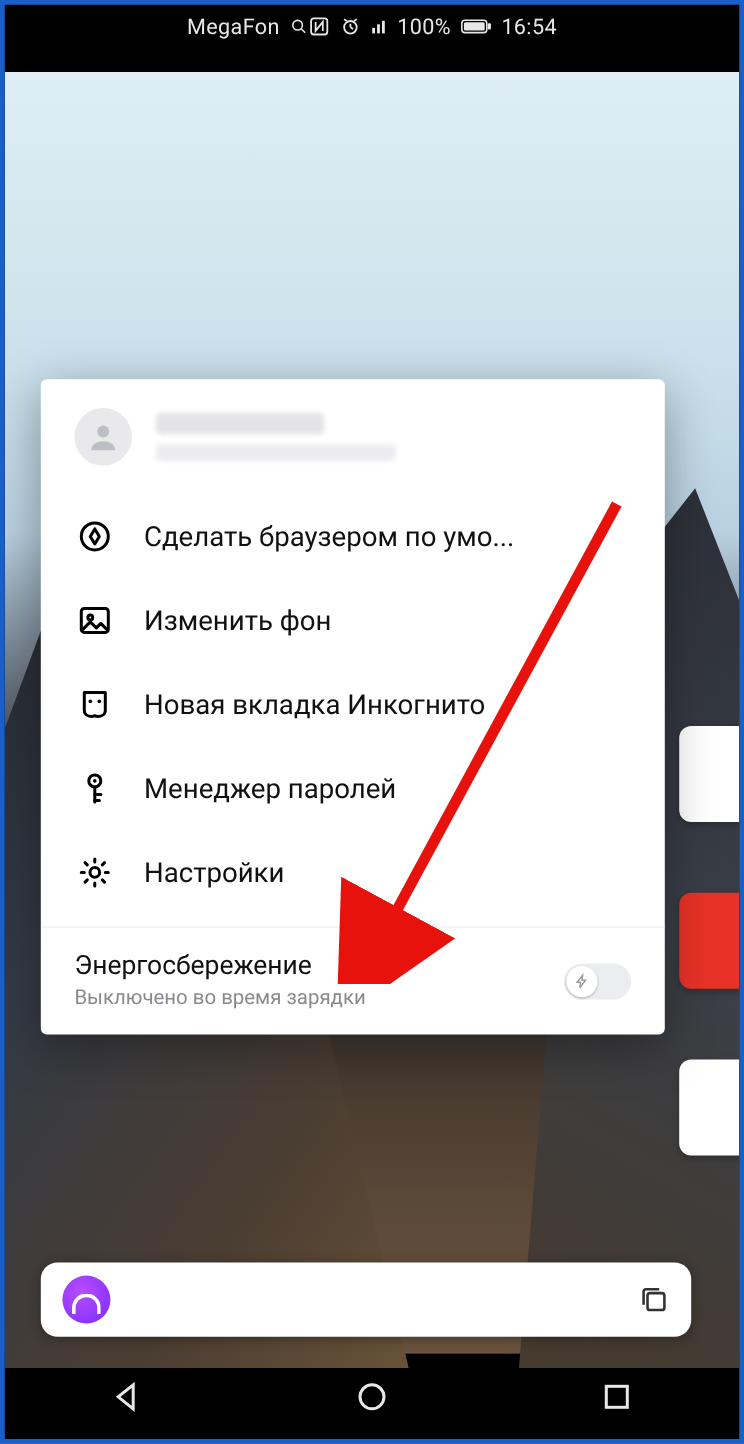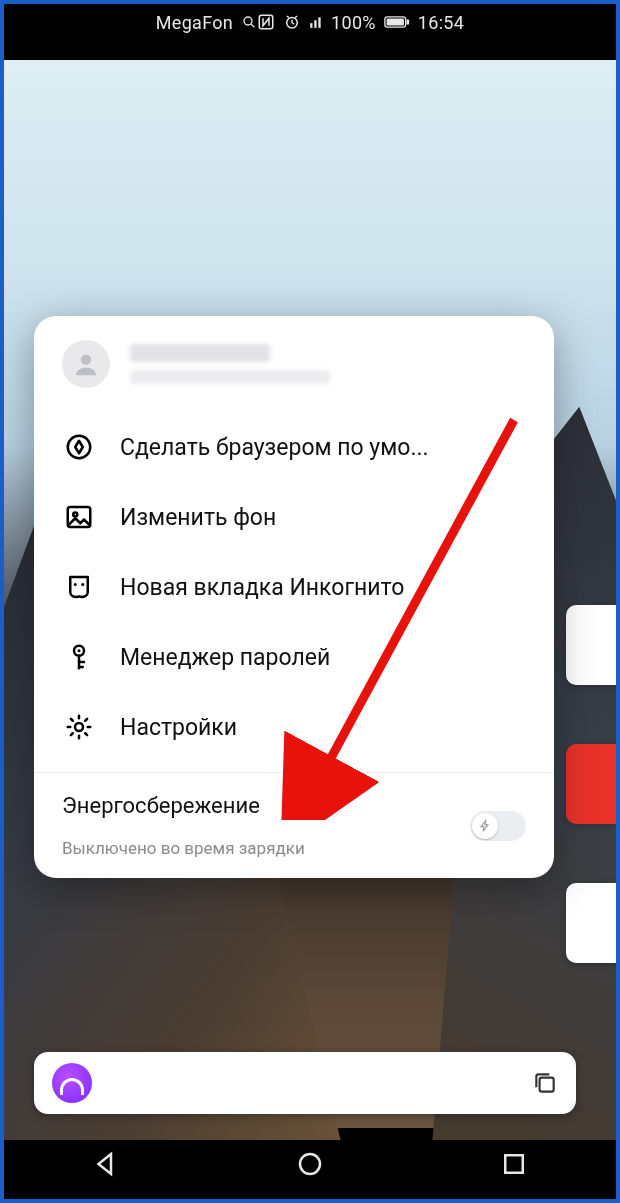--- a/index.html
+++ b/index.html
@@ -30,34 +30,34 @@
     .mtn-right { position:absolute; right:0; top:300px; width:30%; height:780px;
       background:linear-gradient(210deg,#2a2d35 0%,#3a3f48 50%,#463a2d 100%);
       clip-path:polygon(35% 0%, 60% 12%, 80% 6%, 100% 18%, 100% 100%, 0% 100%);
     }
     
     .chip { position:absolute; right:0; width:50px; height:80px; border-top-left-radius:10px; border-bottom-left-radius:10px; box-shadow:0 2px 6px rgba(0,0,0,.25); }
     .chip.white1 { top:545px; background:#fff; }
     .chip.red    { top:684px; background:#e83228; }
     .chip.white2 { top:823px; background:#fff; }
     
-    .menu { position:absolute; left:30px; top:256px; width:520px; background:#fff; border-radius:22px; box-shadow:0 10px 40px rgba(0,0,0,.35); padding:24px 0 0; overflow:hidden; }
+    .menu { position:absolute; left:30px; top:256px; width:520px; background:#fff; border-radius:5px; box-shadow:0 10px 40px rgba(0,0,0,.35); padding:24px 0 0; overflow:hidden; }
     .profile { display:flex; align-items:center; gap:20px; padding:0 28px 24px; }
     .avatar { width:48px; height:48px; border-radius:50%; background:#e9e9ec; display:flex; align-items:center; justify-content:center; }
     .avatar svg { fill:#bcbfc6; width:30px; height:30px; }
     .profile-text .l1 { width:140px; height:18px; background:#e3e3e6; border-radius:4px; filter:blur(2px); margin-bottom:8px; }
     .profile-text .l2 { width:200px; height:14px; background:#ececef; border-radius:4px; filter:blur(2px); }
     .item { display:flex; align-items:center; gap:24px; padding:18px 28px; cursor:pointer; }
     .item .ic { width:34px; height:34px; flex-shrink:0; display:flex; align-items:center; justify-content:center; }
     .item .ic svg { width:30px; height:30px; stroke:#000; stroke-width:2; fill:none; stroke-linecap:round; stroke-linejoin:round; }
     .item span { font-size:23px; color:#111; white-space:nowrap; overflow:hidden; text-overflow:ellipsis; }
     .divider { height:1px; background:#eee; margin-top:10px; }
     .energy { display:flex; align-items:center; justify-content:space-between; padding:20px 28px 20px; }
     .energy .txt .t1 { font-size:22px; color:#111; }
-    .energy .txt .t2 { font-size:17px; color:#8a8a8e; margin-top:20px; }
+    .energy .txt .t2 { font-size:17px; color:#8a8a8e; margin-top:4px; }
     .toggle { width:56px; height:30px; border-radius:15px; background:#ecedf0; position:relative; }
     .toggle .knob { position:absolute; left:2px; top:2px; width:26px; height:26px; border-radius:50%; background:#fff; box-shadow:0 1px 2px rgba(0,0,0,.25); display:flex; align-items:center; justify-content:center; }
     .toggle .knob svg { width:14px; height:14px; stroke:#999; stroke-width:2; fill:none; }
     
     .searchbar { position:absolute; left:30px; bottom:14px; right:40px; height:62px; background:#fff; border-radius:14px; box-shadow:0 2px 10px rgba(0,0,0,.3); display:flex; align-items:center; justify-content:space-between; padding:0 18px; }
     .searchbar .alice { width:40px; height:40px; border-radius:50%; background:radial-gradient(circle at 40% 35%,#b84dff,#7a2bff); display:flex; align-items:flex-end; justify-content:center; }
     .searchbar .alice::after { content:""; width:18px; height:14px; border:3px solid #fff; border-bottom:none; border-radius:14px 14px 0 0; margin-bottom:8px; }
     .searchbar .tabs { width:26px; height:26px; }
     .searchbar .tabs svg { width:26px; height:26px; stroke:#333; stroke-width:2; fill:none; }
     

